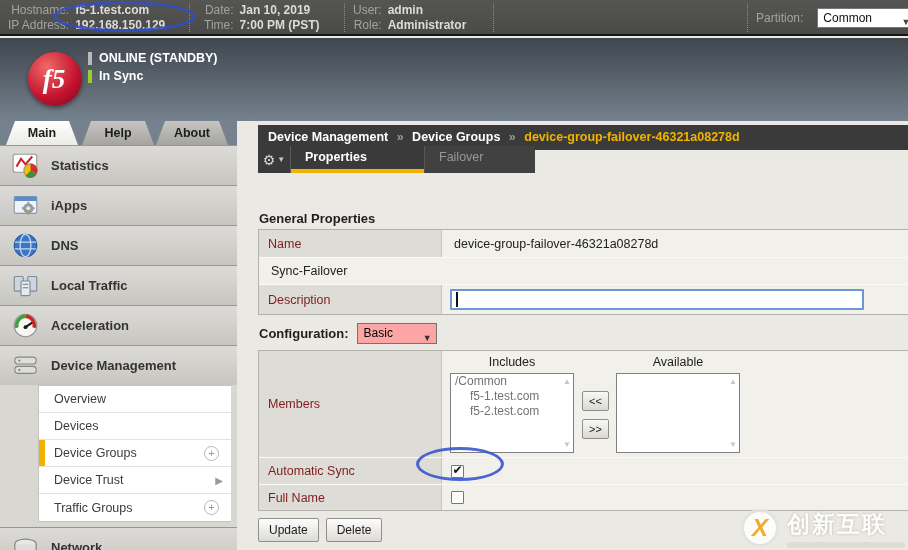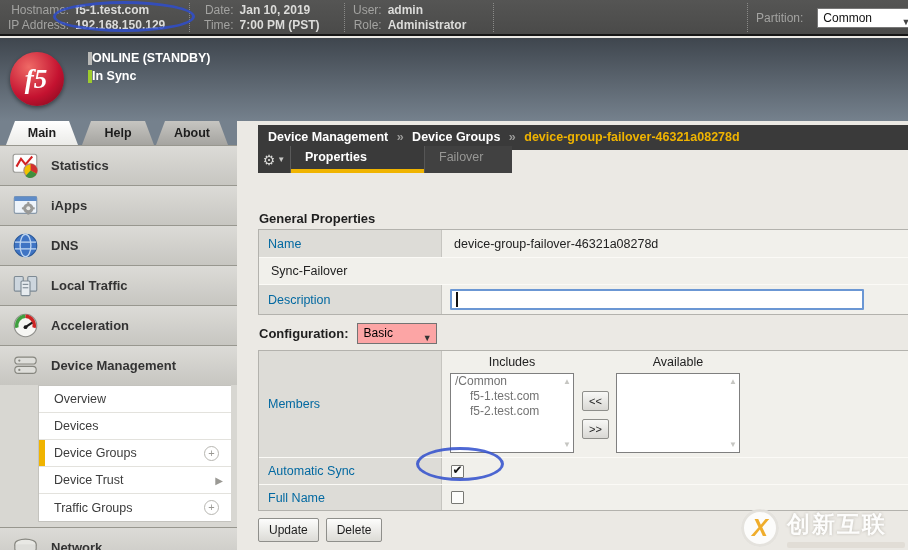--- a/index.html
+++ b/index.html
@@ -21,26 +21,26 @@
   .partition-select .sel-arrow { position:absolute; right:2px; top:4px; font-size:9px; color:#444; }
 
   
   .ellipse { position:absolute; border:3px solid #2f4ecc; border-radius:50%; opacity:.85; pointer-events:none; z-index:50; }
   .ellipse-ip { left:53px; top:1px; width:142px; height:31px; }
   .ellipse-check { left:416px; top:447px; width:88px; height:34px; }
 
   
   .banner { position:absolute; left:0; top:38px; width:908px; height:83px;
             background:linear-gradient(#3f464e,#75818d); }
-  .f5-ball { position:absolute; left:10px; top:14px; width:54px; height:54px; border-radius:50%;
+  .f5-ball { position:absolute; left:28px; top:14px; width:54px; height:54px; border-radius:50%;
              background:radial-gradient(circle at 35% 28%, #ef6a66, #c41230 58%, #77091b);
              box-shadow:0 2px 4px rgba(0,0,0,.45); display:flex; align-items:center; justify-content:center; }
   .f5-ball span { color:#fff; font-style:italic; font-weight:bold; font-size:27px; font-family:"Liberation Serif", serif; transform:translateX(-1px); }
   .status { position:absolute; left:88px; top:13px; }
-  .status-row { display:flex; align-items:center; margin-bottom:4px; }
+  .status-row { display:flex; align-items:center; gap:7px; margin-bottom:4px; }
   .status-bar { width:4px; height:13px; }
   .bar-gray { background:#b9b9b7; } .bar-green { background:#9ecb2d; }
   .status-text { color:#fff; font-weight:bold; font-size:12.5px; }
 
   
   .tabstrip { position:absolute; left:0; top:121px; width:237px; height:24px; background:#75818d; }
   .navtab { position:absolute; top:0; height:24px; width:72px; text-align:center; line-height:24px;
             font-size:12.5px; font-weight:bold; color:#1d1d1d; cursor:default;
             clip-path:polygon(9px 0, calc(100% - 9px) 0, 100% 100%, 0 100%); }
   .navtab.active { background:linear-gradient(#ffffff,#ebebe8); left:6px; }
@@ -74,29 +74,29 @@
   .bc-current { color:#f0b400; font-weight:bold; }
 
   .subtabs { position:absolute; left:21px; top:25px; height:27px; display:flex; }
   .gear-cell { width:33px; height:27px; background:#3a3a3a; border-right:1px solid #5a5a5a;
                display:flex; align-items:center; justify-content:center; gap:2px; cursor:pointer; }
   .gear-cell .gear { color:#d8d8d6; font-size:14px; line-height:1; }
   .gear-cell .caret { color:#c8c8c6; font-size:8px; }
   .subtab { height:27px; line-height:23px; font-size:12.5px; padding:0 14px; cursor:pointer; position:relative; }
   .subtab.active { background:#3a3a3a; color:#fff; font-weight:bold; width:133px; }
   .subtab.active::after { content:""; position:absolute; left:0; right:0; bottom:0; height:4px; background:#f0b400; }
-  .subtab.plain { background:#414141; color:#979795; width:88px; border-left:1px solid #565656; }
+  .subtab.plain { background:#414141; color:#979795; width:111px; border-left:1px solid #565656; }
 
   .section-heading { position:absolute; left:22px; top:90px; font-size:13px; font-weight:bold; color:#1e1e1e; }
 
   .ptable { position:absolute; left:21px; width:650px; border:1px solid #b3b2ad; border-right:none; }
   .t1 { top:108px; } .t2 { top:229px; }
   .trow { display:flex; }
   .trow + .trow { border-top:1px solid #fbfaf6; }
-  .tlabel { width:183px; background:#dddcd7; border-right:1px solid #c6c5c0; font-size:12.5px; color:#0369a1;
+  .tlabel { width:183px; background:#dddcd7; border-right:1px solid #c6c5c0; font-size:12.5px; color:#7f1d1d;
             display:flex; align-items:center; padding-left:9px; }
   .tvalue { flex:1; background:#f1f0eb; font-size:12.5px; color:#222; display:flex; align-items:center; position:relative; }
   .tvalue .val-text { padding-left:12px; }
 
   .input-wrap { position:relative; margin-left:8px; }
   .desc-input { width:414px; height:21px; border:2px solid #6b97d4; background:#fff; border-radius:1px;
                 font-size:12px; padding-left:4px; outline:none; font-family:"Liberation Sans",sans-serif; }
   .caret-bar { position:absolute; left:6px; top:3px; width:1.5px; height:15px; background:#111; }
 
   .config-row { position:absolute; left:22px; top:202px; display:flex; align-items:center; gap:8px; }

